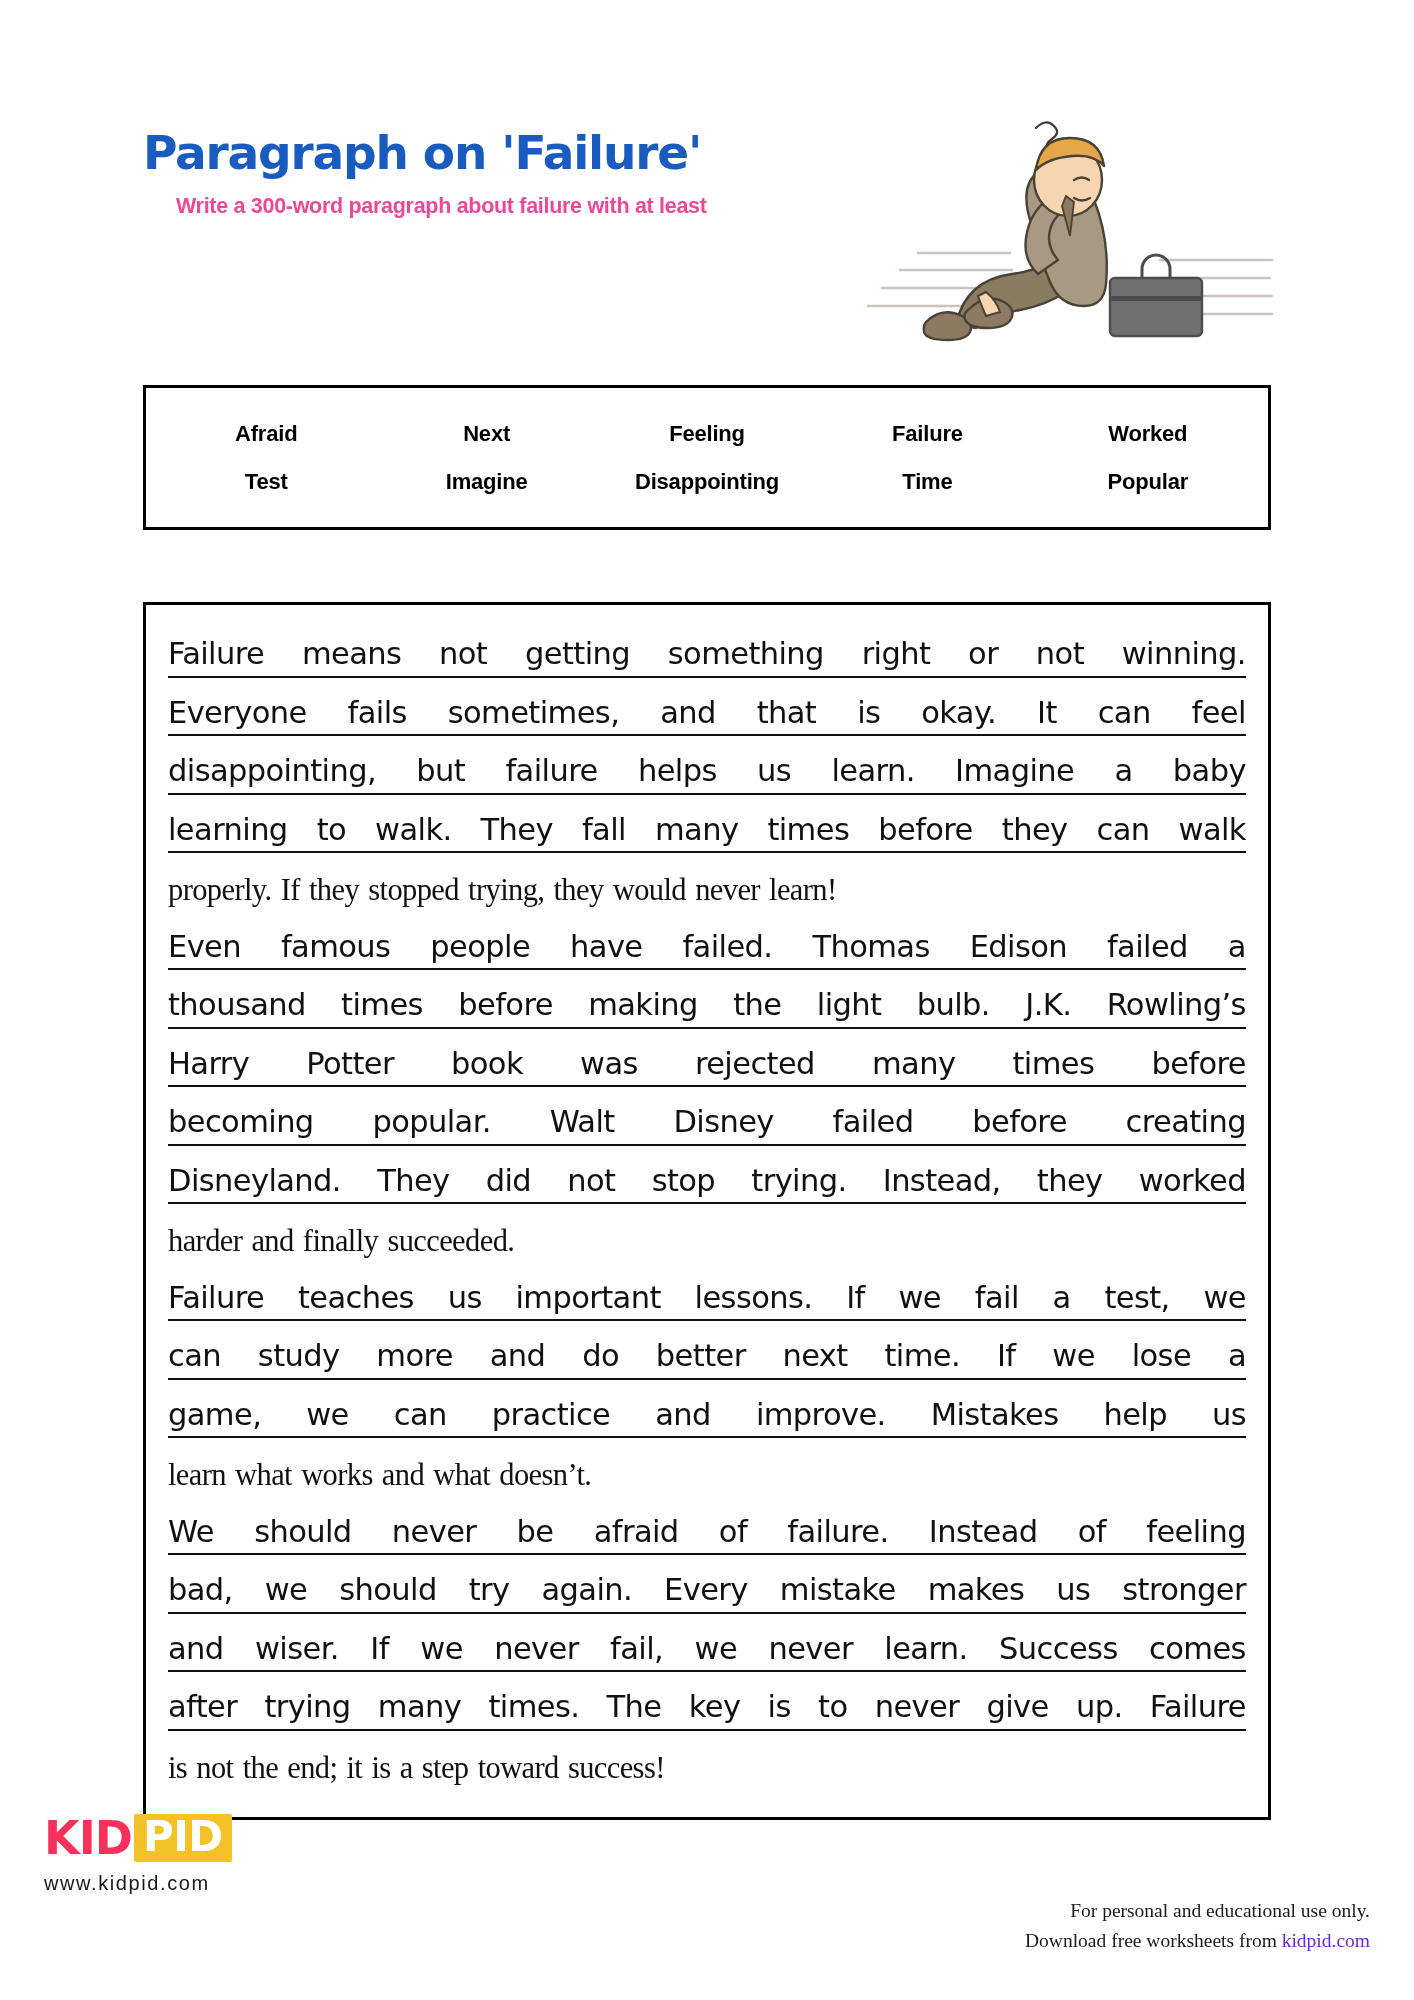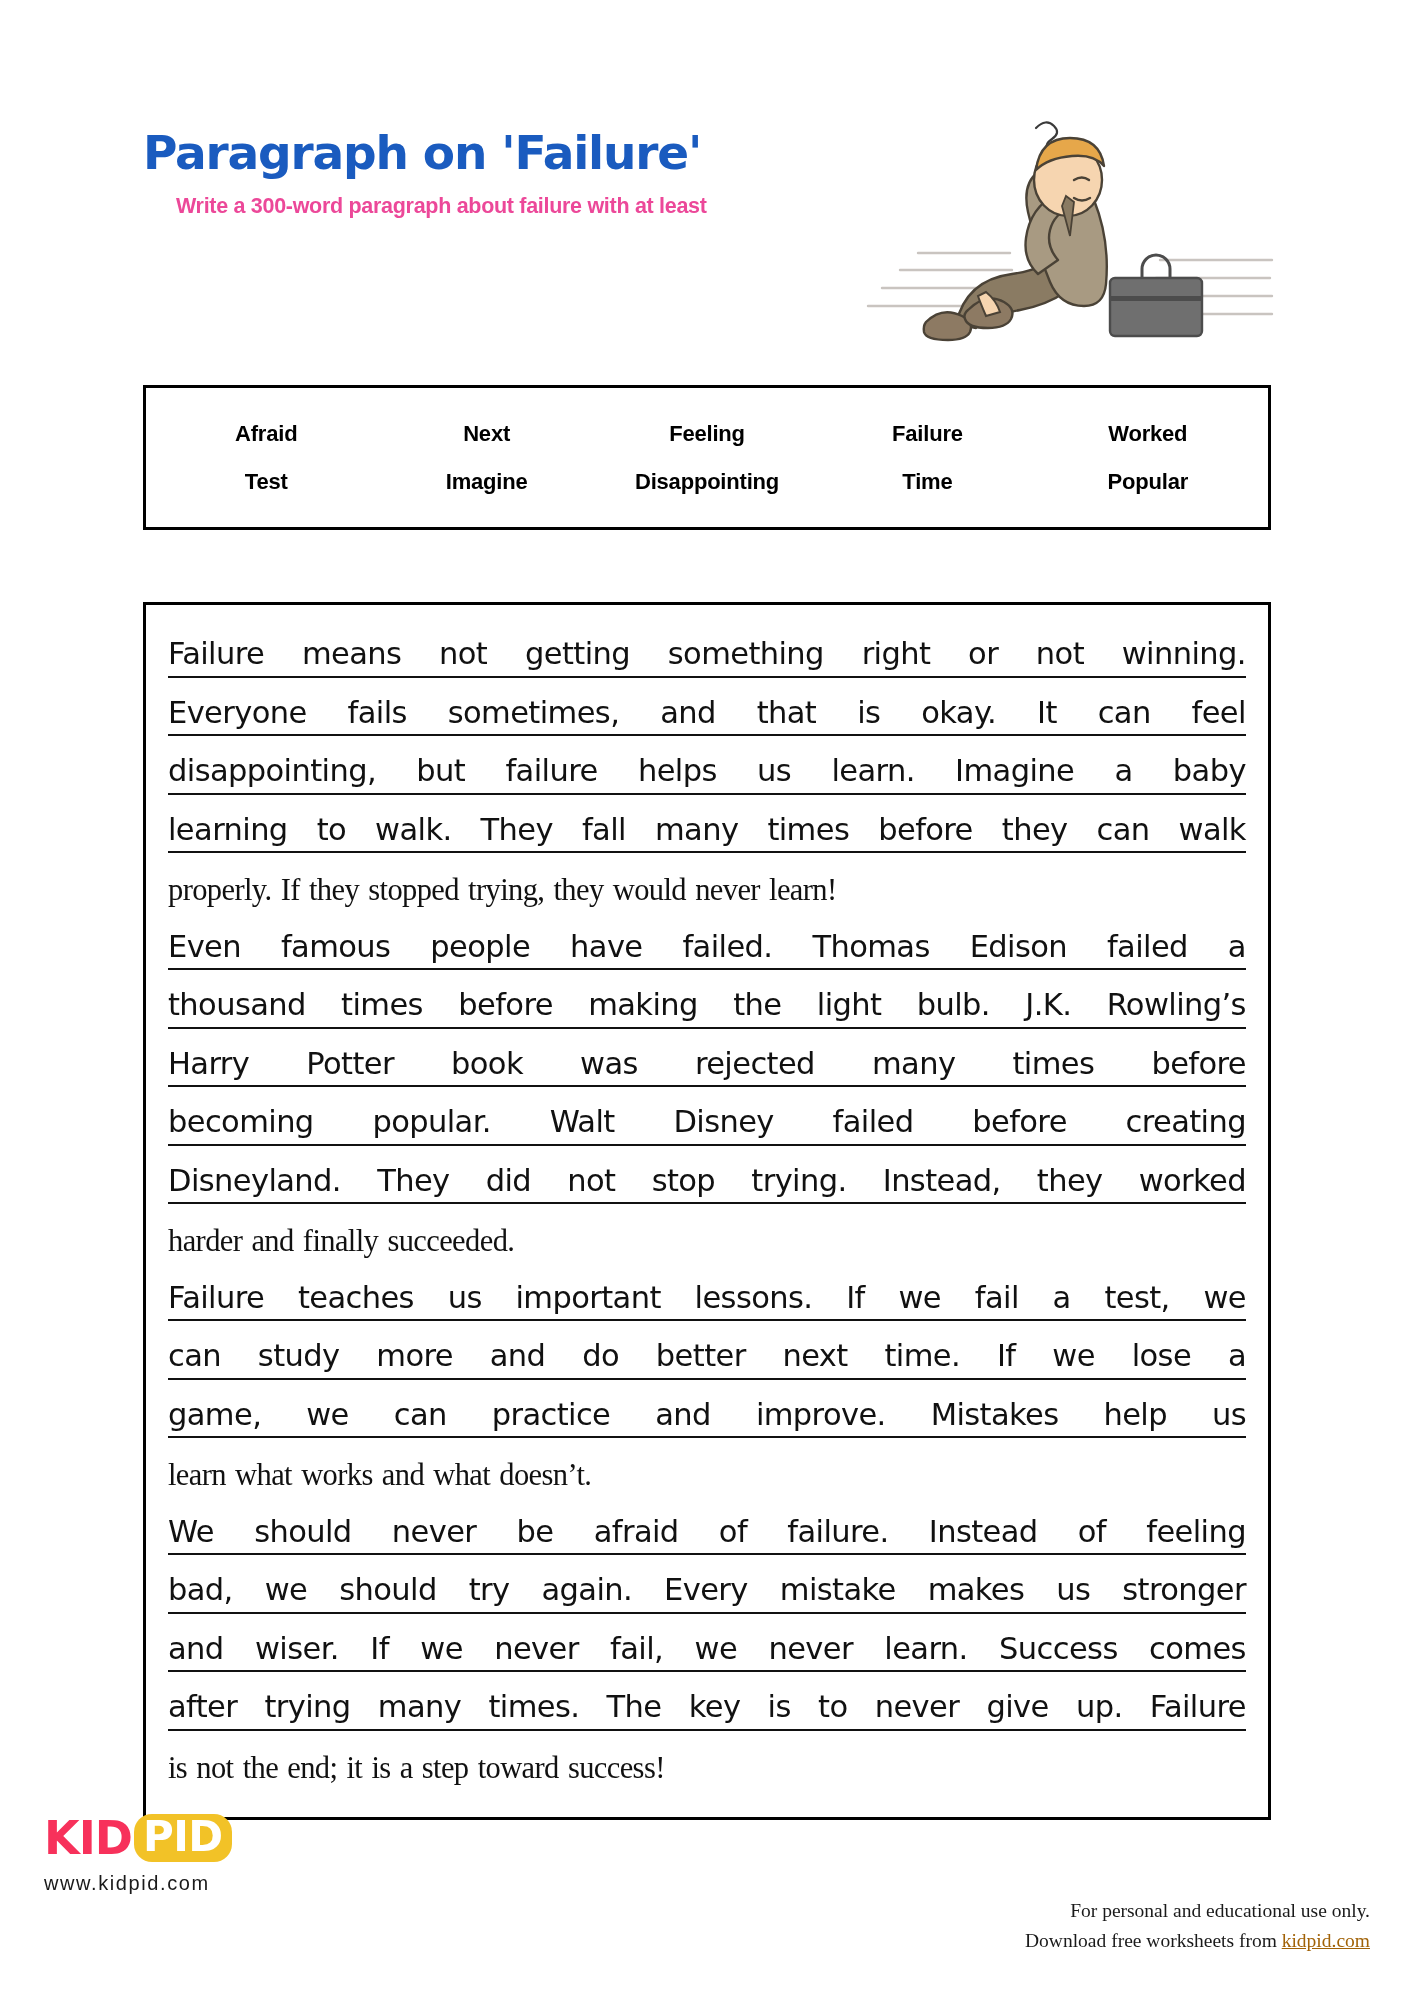--- a/index.html
+++ b/index.html
@@ -144,21 +144,21 @@
     color: #f7315b;
     letter-spacing: -1px;
     line-height: 1;
   }
   .logo-pid {
     font-family: "DejaVu Sans", sans-serif;
     font-weight: bold;
     font-size: 42px;
     color: #ffffff;
     background: #f2c227;
-    border-radius: 18px;
+    border-radius: 2px;
     padding: 2px 9px 4px 9px;
     letter-spacing: -0.5px;
     line-height: 1;
     margin-left: 2px;
   }
   .logo-url {
     margin-top: 8px;
     font-family: "Liberation Sans", sans-serif;
     font-size: 20px;
     letter-spacing: 1.6px;
@@ -168,22 +168,21 @@
     position: absolute;
     right: 44px;
     top: 1896px;
     text-align: right;
     font-family: "Liberation Serif", serif;
     font-size: 19.5px;
     color: #1a1a1a;
     line-height: 1.55;
   }
   .footer-note a, .footer-link {
-    color: #a16207;
-    text-decoration: underline;
+    color: #6d28d9;
   }
 </style>
 </head>
 <body>
 
 <div class="page">
 
   <div class="header">
     <div class="title">Paragraph on 'Failure'</div>
     <div class="subtitle">

